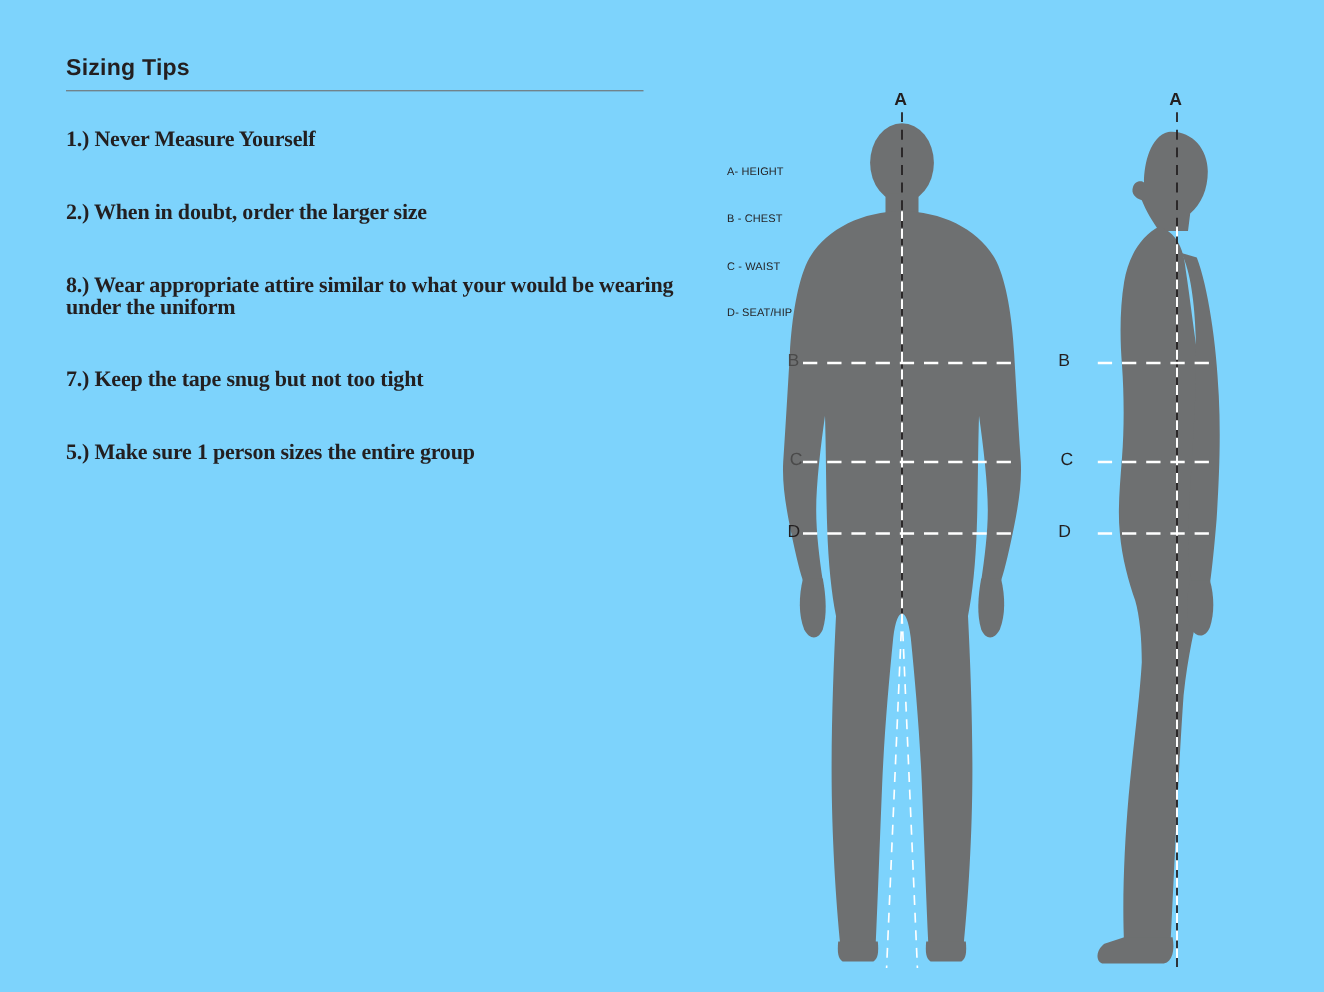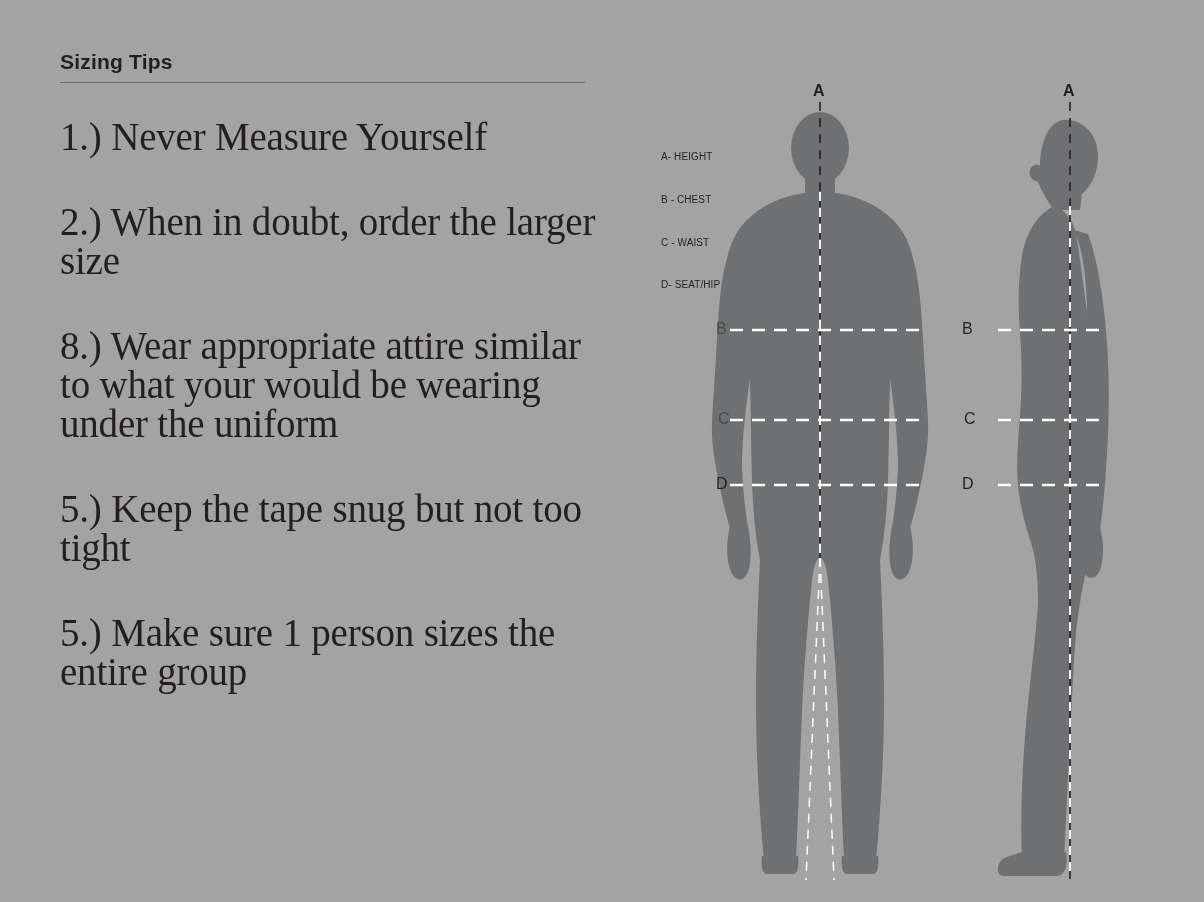--- a/index.html
+++ b/index.html
@@ -4,21 +4,21 @@
 <style>
   html, body {
     margin: 0;
     padding: 0;
     background: #ffffff;
   }
   .page {
     position: relative;
     width: 1204px;
     height: 902px;
-    background: #a3a3a3;
+    background: #7dd3fc;
     overflow: hidden;
     font-family: "Liberation Sans", sans-serif;
   }
 
   
   .tips-panel {
     position: absolute;
     left: 60px;
     top: 50px;
     width: 560px;
@@ -32,22 +32,22 @@
     margin: 0 0 8px 0;
   }
   .tips-rule {
     width: 525px;
     height: 1px;
     background: #6f6f6f;
     margin-bottom: 34px;
   }
   .tip {
     font-family: "Liberation Serif", serif;
-    font-weight: normal;
-    font-size: 39px;
+    font-weight: bold;
+    font-size: 20px;
     line-height: 1.0;
     color: #231f20;
     margin: 0 0 46px 0;
     letter-spacing: -0.2px;
   }
   .tip:last-child { margin-bottom: 0; margin-top: 44px; }
 
   
   .figures {
     position: absolute;
@@ -83,21 +83,21 @@
 
 <div class="page">
 
   <div class="tips-panel">
     <h1 class="tips-title">Sizing Tips</h1>
     <div class="tips-rule"></div>
 
     <p class="tip">1.) Never Measure Yourself</p>
     <p class="tip">2.) When in doubt, order the larger size</p>
     <p class="tip">8.) Wear appropriate attire similar to what your would be wearing under the uniform</p>
-    <p class="tip">5.) Keep the tape snug but not too tight</p>
+    <p class="tip">7.) Keep the tape snug but not too tight</p>
     <p class="tip">5.) Make sure 1 person sizes the entire group</p>
   </div>
 
   <div class="figures">
 
     <div class="legend">
       <div>A- HEIGHT</div>
       <div>B - CHEST</div>
       <div>C - WAIST</div>
       <div>D- SEAT/HIP</div>

